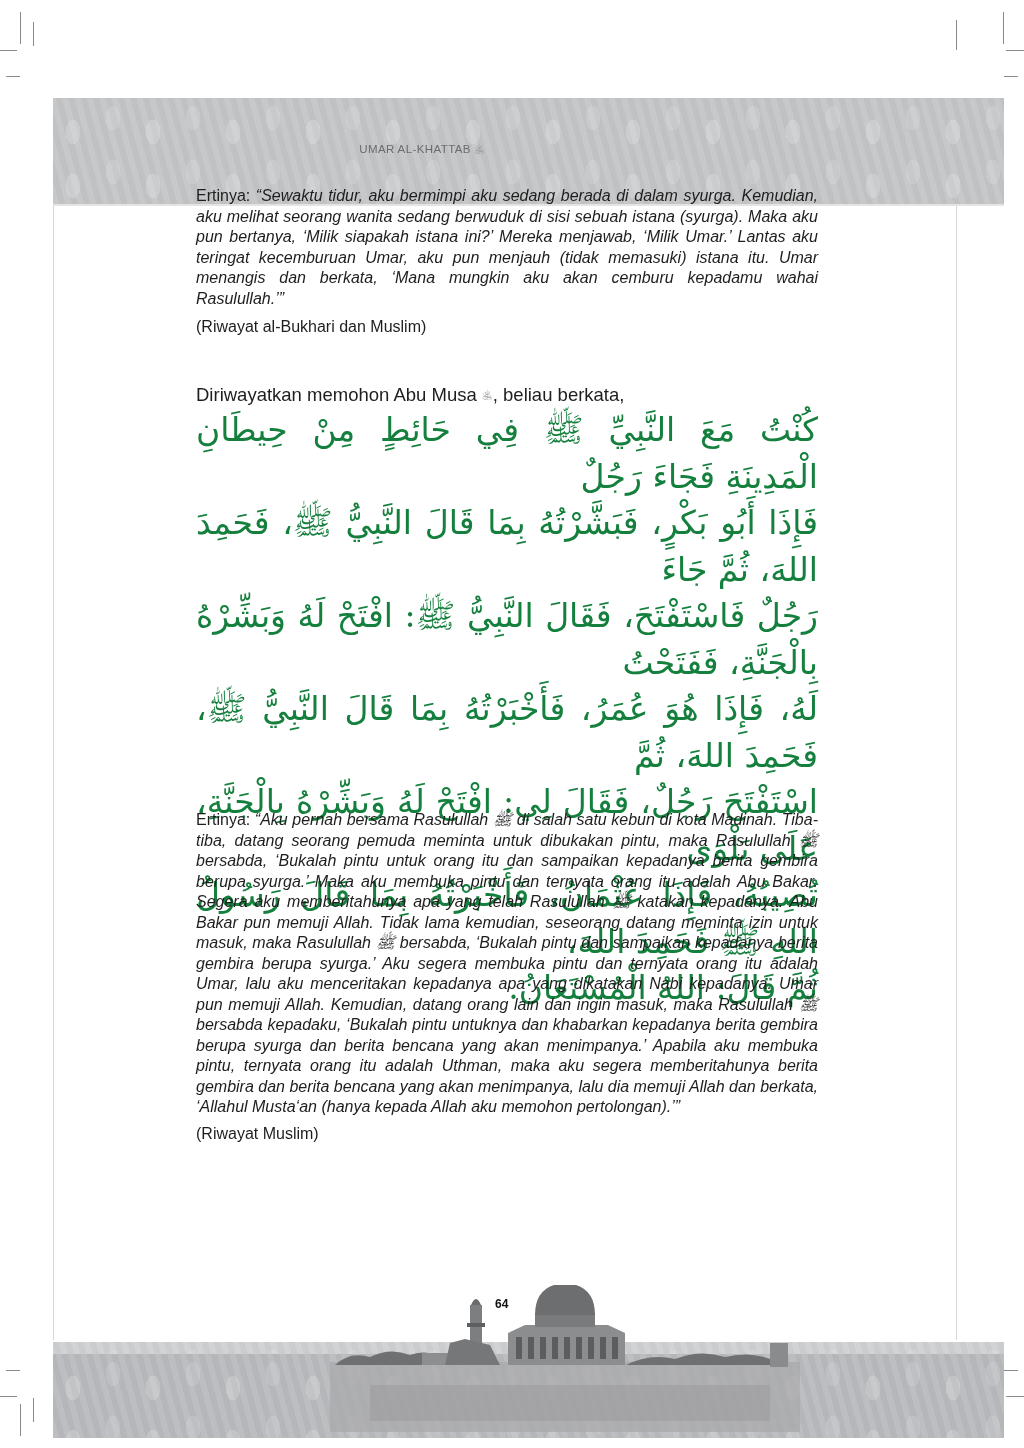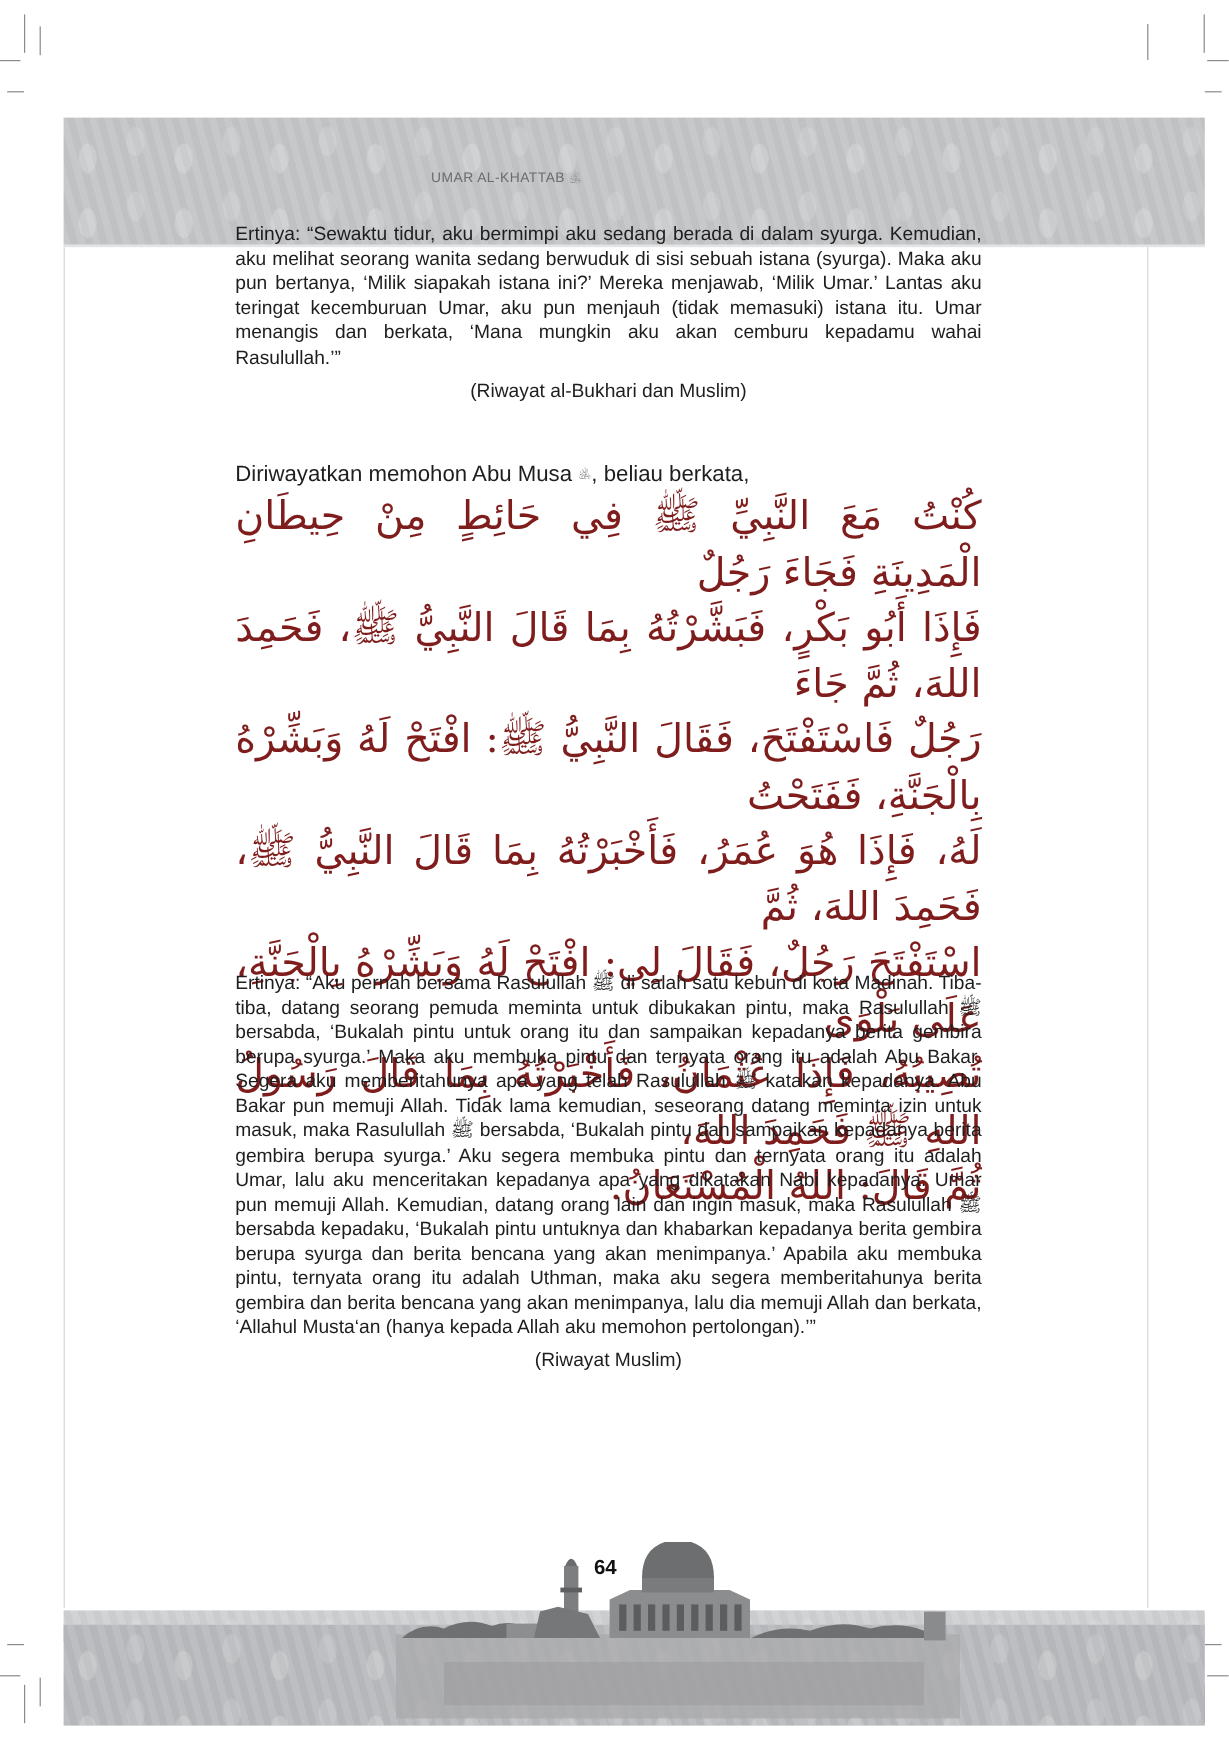--- a/index.html
+++ b/index.html
@@ -34,36 +34,36 @@
   }
   .running-head .pbuh { font-size: 10px; color: #8a8a8a; margin-left: 3px; }
 
   .content { position: absolute; left: 196px; width: 622px; }
 
   .para {
     font-size: 16px; line-height: 20.5px; text-align: justify; margin: 0;
     text-align-last: left;
   }
   .para .label { font-style: normal; }
-  .para .it { }
-  .source { text-align: center; font-size: 16px; line-height: 20px; margin: 0; }
+  .para .it { font-style: italic; }
+  .source { text-align: left; font-size: 16px; line-height: 20px; margin: 0; }
   .pbuh-inline { display: inline-block; font-size: 10px; color: #7a7a7a; vertical-align: middle; }
 
   .intro { font-size: 18.5px; line-height: 24px; margin: 0; }
 
   .arabic {
     direction: rtl; text-align: justify; text-align-last: right;
     font-family: "DejaVu Serif", serif;
-    font-size: 33px; line-height: 46.5px; color: #7f1d1d;
+    font-size: 33px; line-height: 46.5px; color: #15803d;
     margin: 0;
   }
 
   .page-number {
     position: absolute; top: 1297px; left: 495px;
-    font-family: "Liberation Sans", sans-serif; font-weight: bold; font-size: 17px; color: #111;
+    font-family: "Liberation Sans", sans-serif; font-weight: bold; font-size: 12px; color: #111;
   }
 
   
   .skyline { position: absolute; left: 330px; top: 1285px; width: 470px; height: 150px; }
 </style>
 </head>
 <body>
 
 <div class="crop v" style="left:20px;top:12px;height:32px;"></div>
 <div class="crop v" style="left:33px;top:22px;height:24px;"></div>

